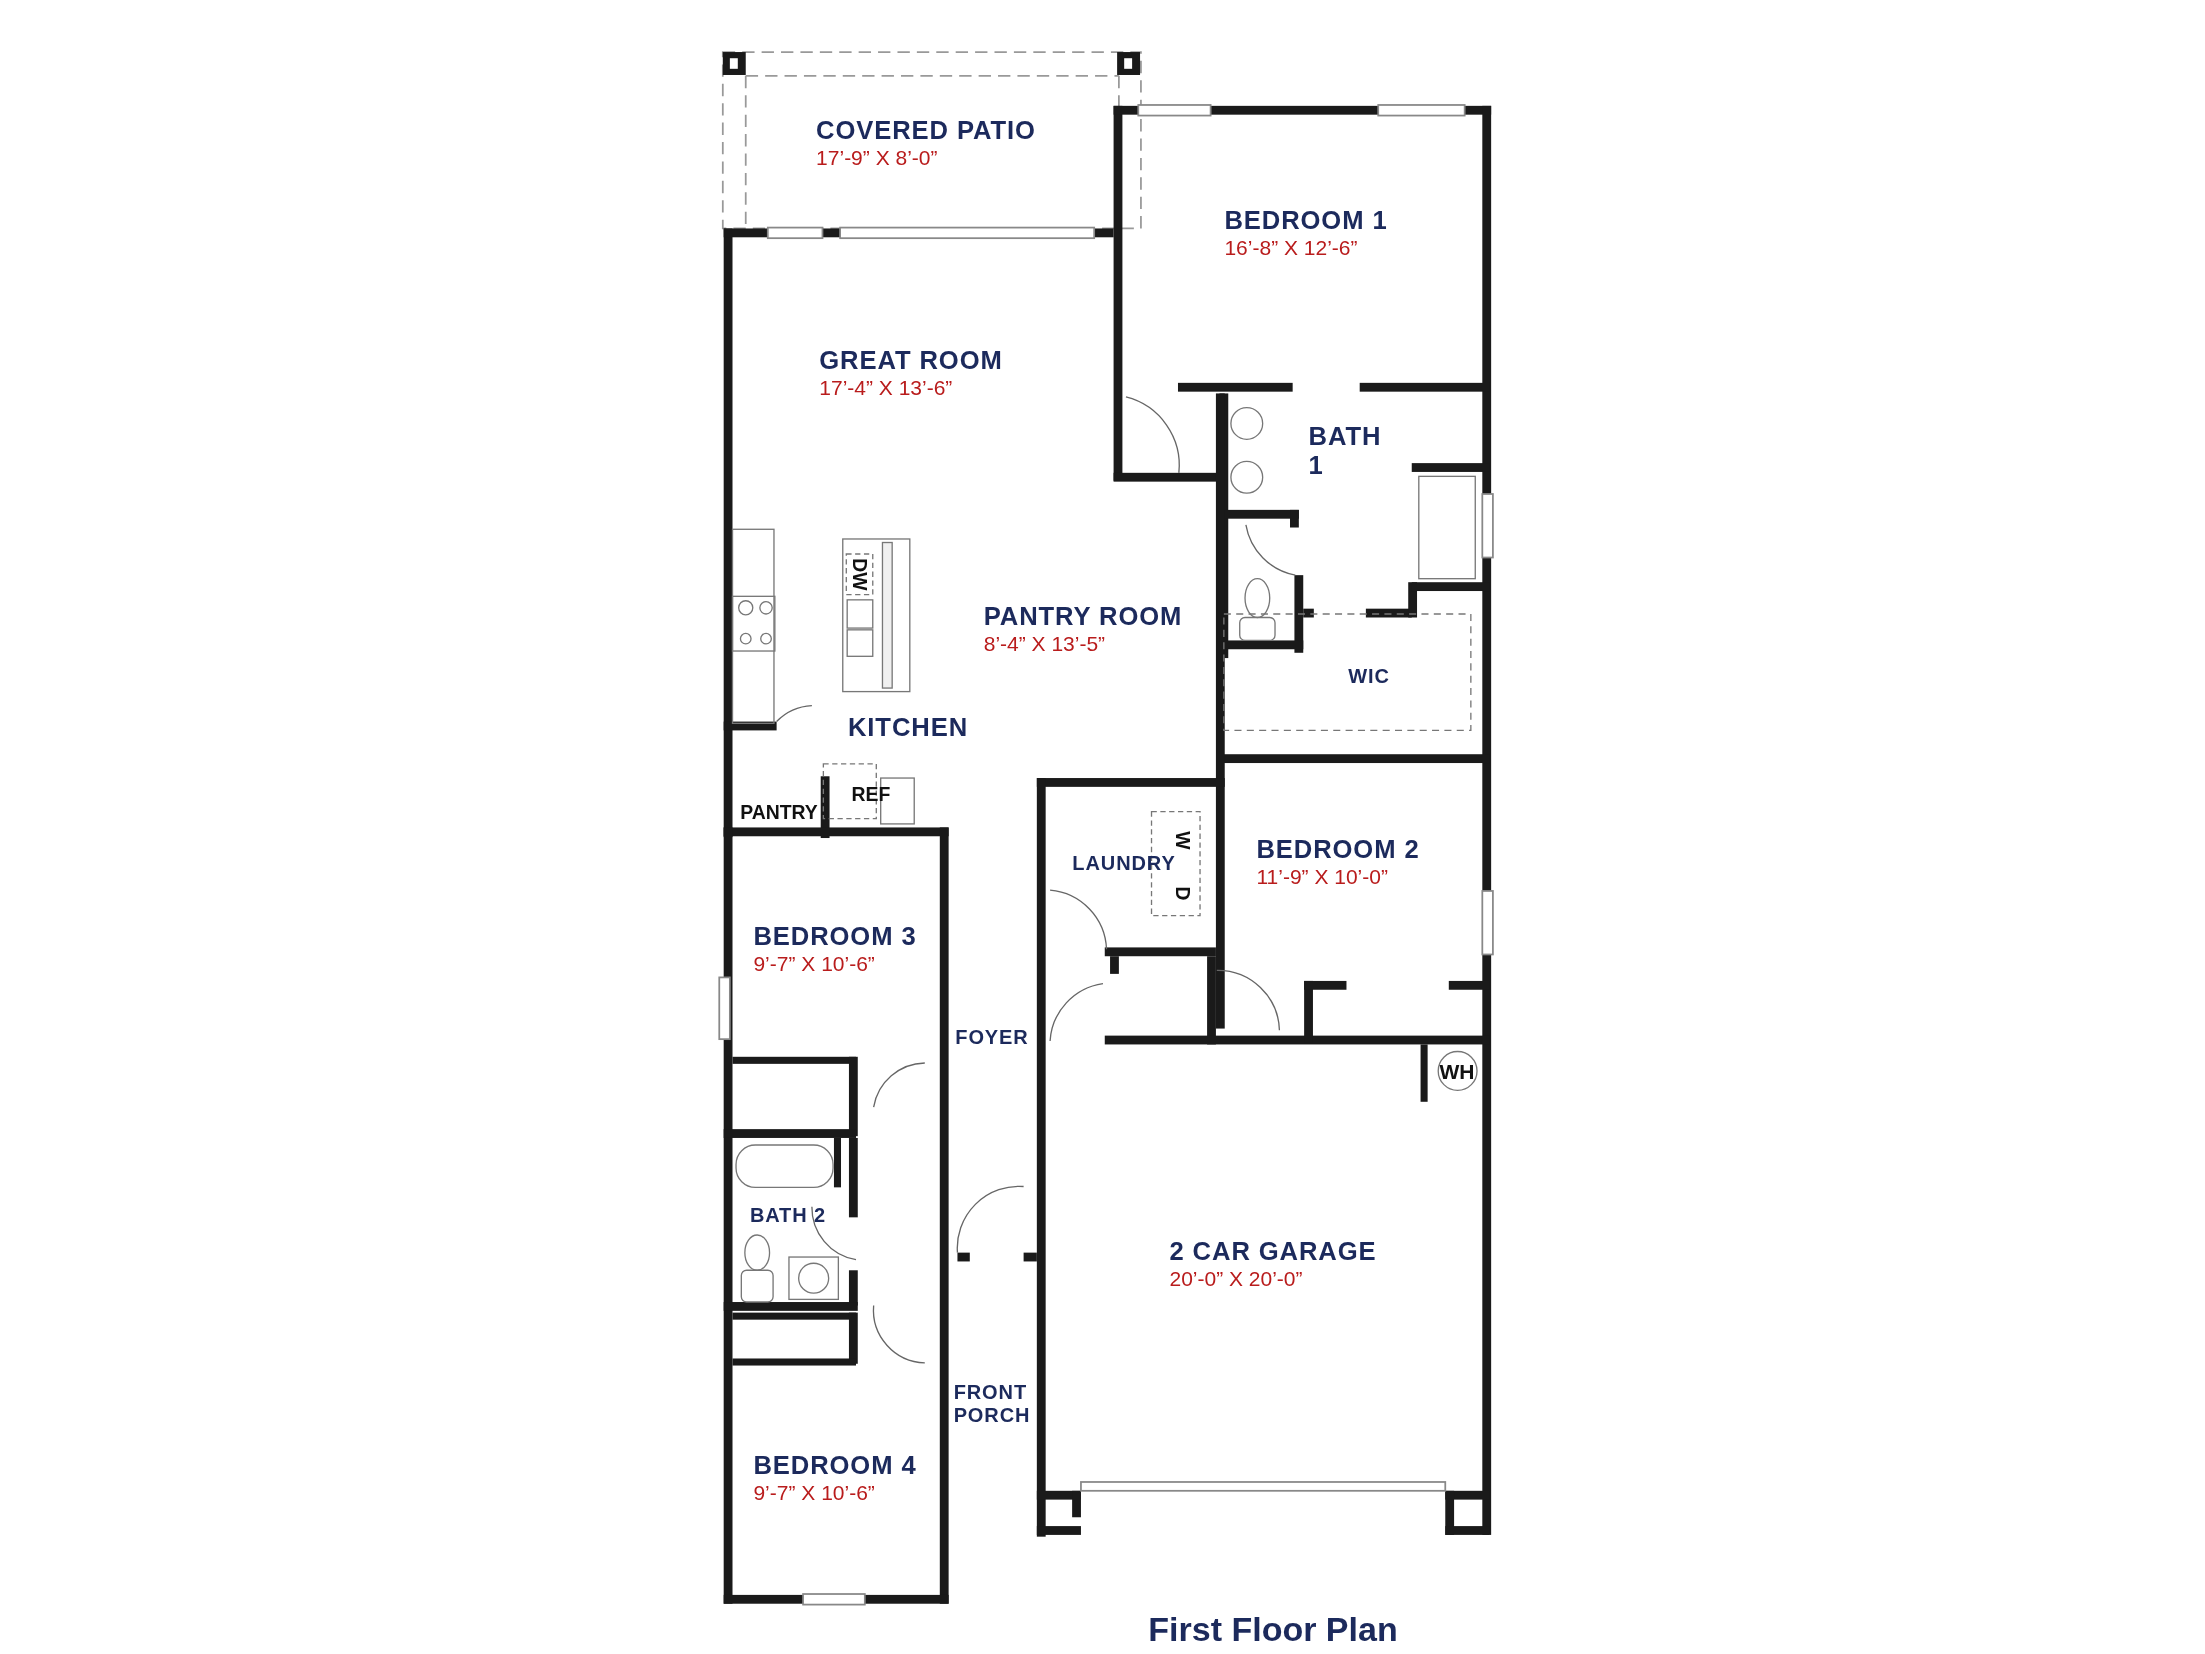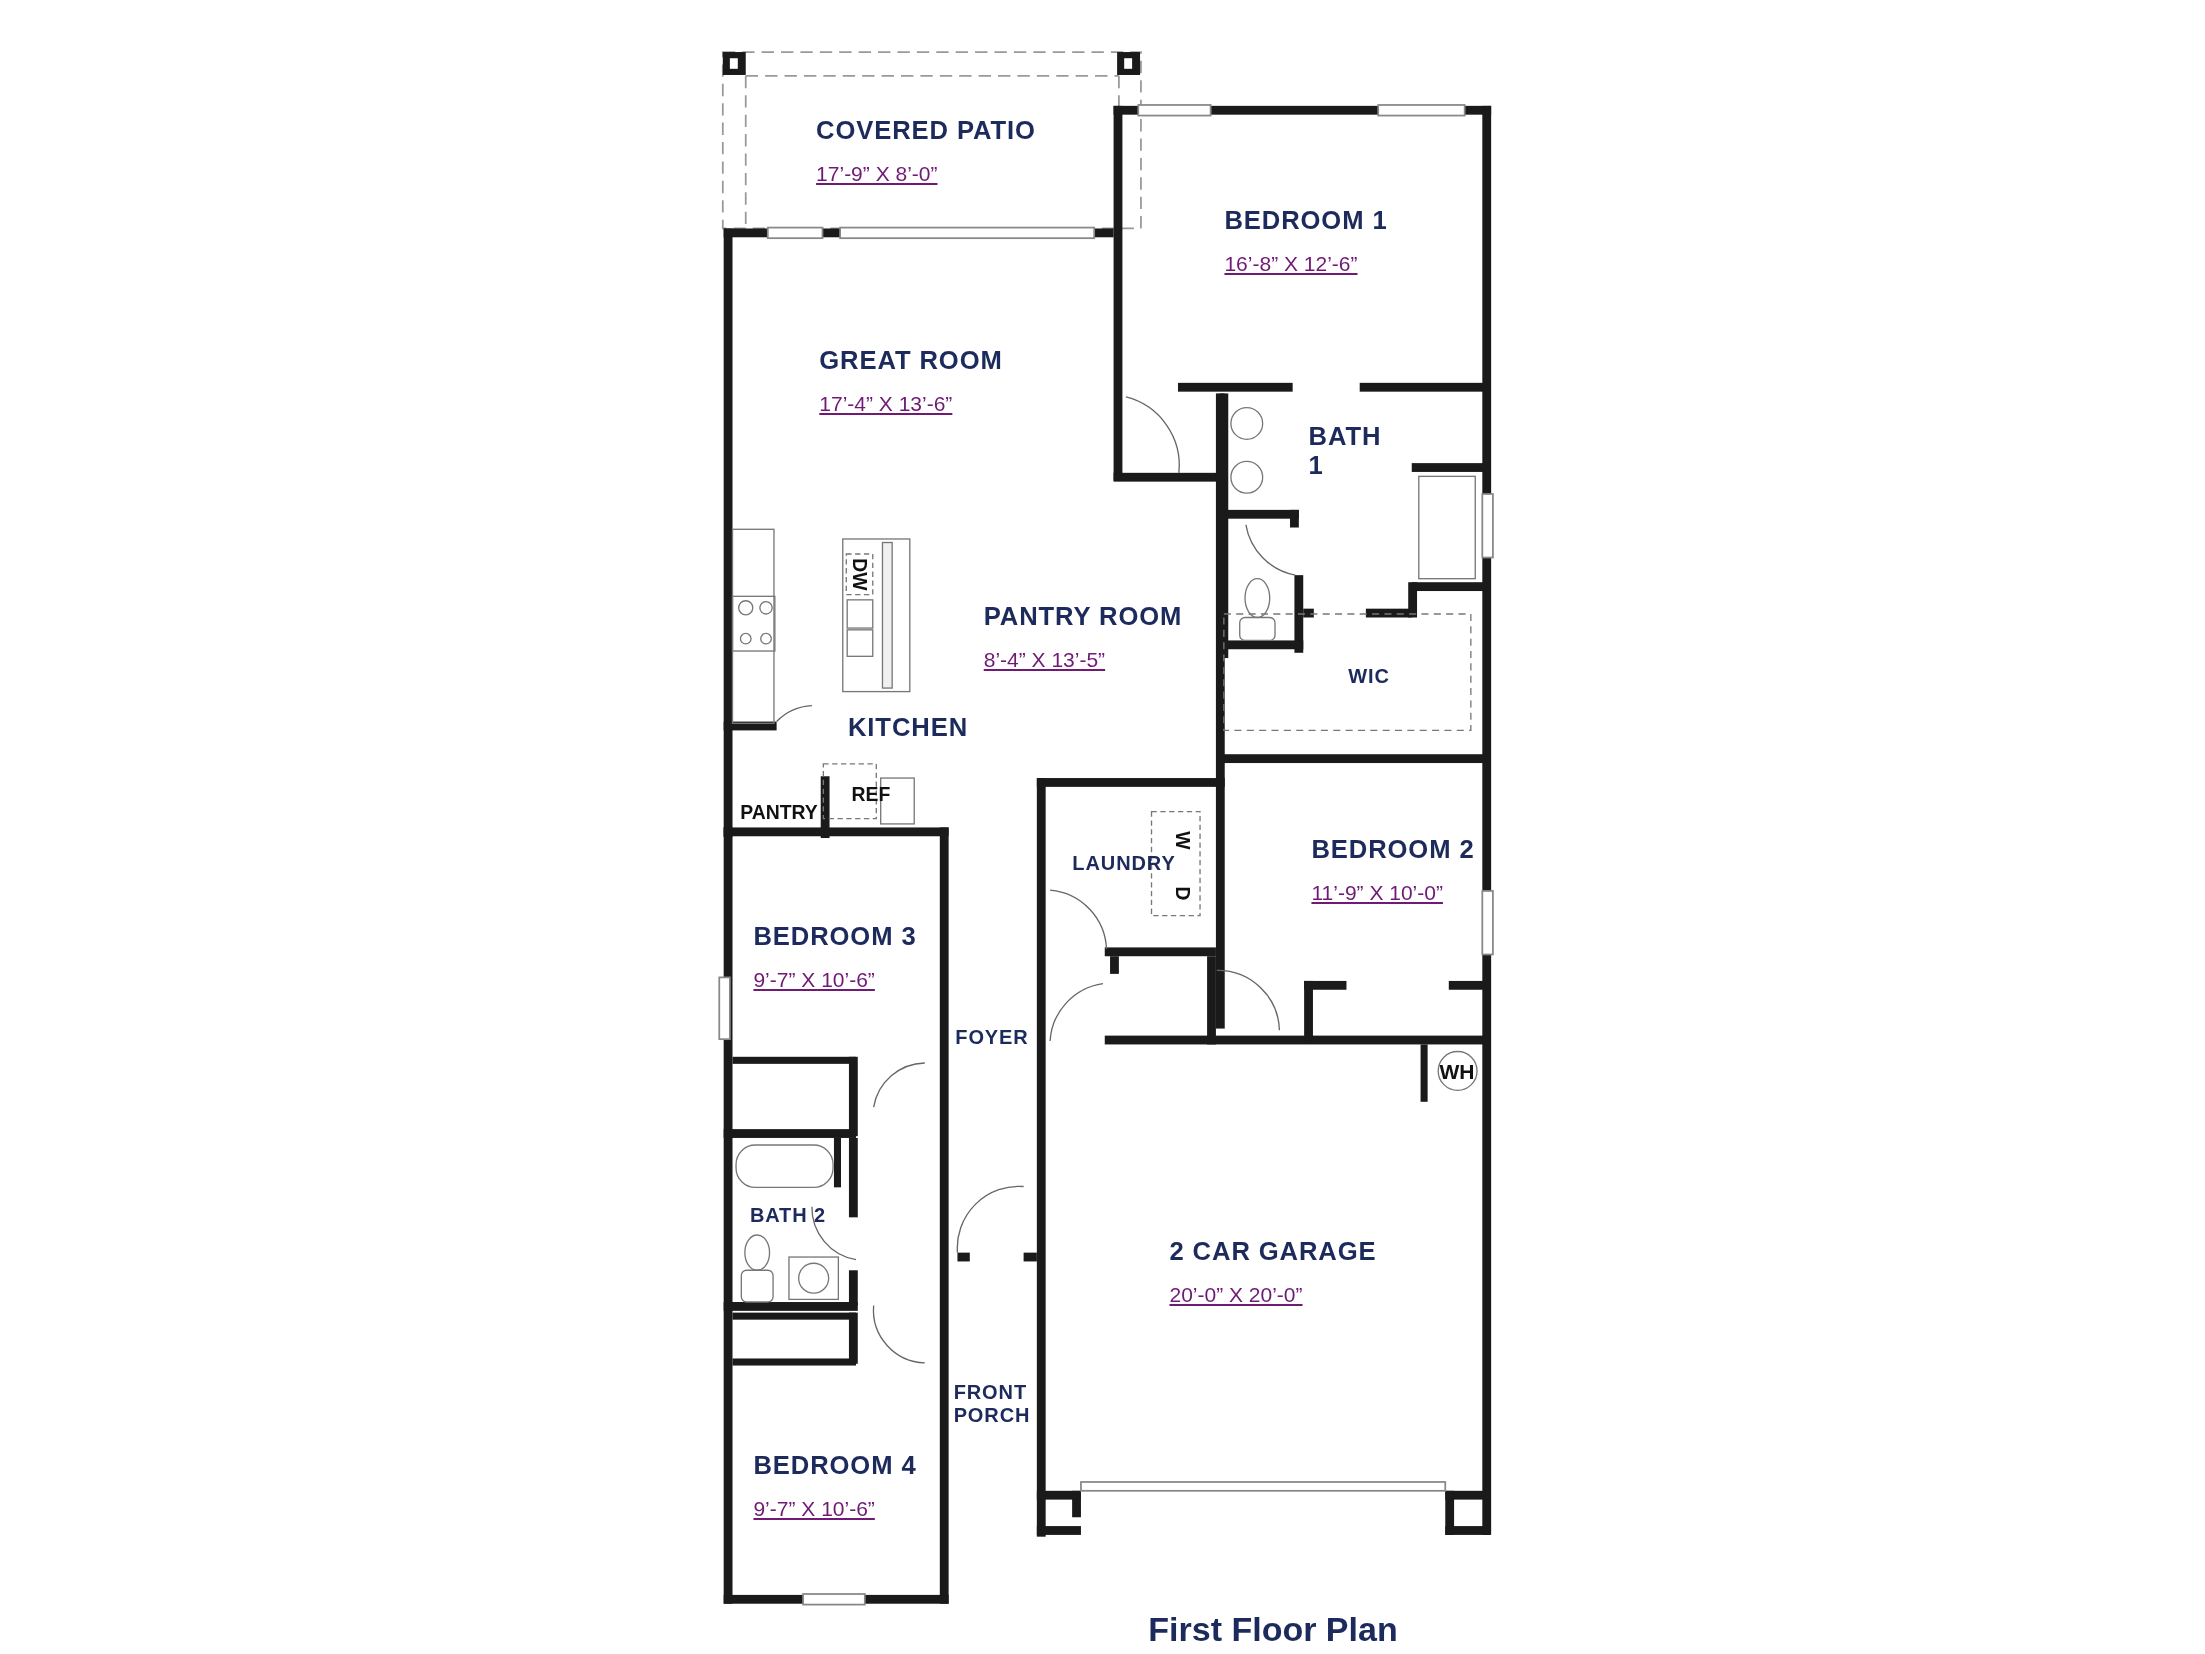--- a/index.html
+++ b/index.html
@@ -1,20 +1,20 @@
 <!DOCTYPE html>
 <html style="font-size:14px"><head>
 <meta charset="utf-8">
 <style>
   html,body{margin:0;padding:0;background:#ffffff;}
   body{width:2206px;height:1654px;position:relative;overflow:hidden;font-family:"Liberation Sans",sans-serif;}
   #plan{position:absolute;left:0;top:0;width:2206px;height:1654px;}
   .label{position:absolute;color:#1c2a5c;font-family:"Liberation Sans",sans-serif;font-weight:700;letter-spacing:0.9px;transform:translateX(-50%);white-space:nowrap;line-height:1.15;}
   .label .name{display:block;font-size:25.6px;}
-  .label .dim{display:block;font-size:21px;font-weight:400;color:#701a75;letter-spacing:0;margin-top:17px;text-decoration:underline;}
+  .label .dim{display:block;font-size:21px;font-weight:400;color:#b91c1c;letter-spacing:0;margin-top:1px;}
   .label.small .name{font-size:20px;}
   .fixture-label{position:absolute;font-family:"Liberation Sans",sans-serif;font-weight:700;color:#111;font-size:19.4px;transform:translateX(-50%);white-space:nowrap;}
   .rot{transform:translateX(-50%) rotate(90deg);}
   #title{position:absolute;left:1273px;top:1610px;transform:translateX(-50%);color:#1c2a5c;font-family:"Liberation Sans",sans-serif;font-weight:700;font-size:34px;white-space:nowrap;}
 </style>
 </head>
 <body>
 
 <svg id="plan" viewBox="0 0 2500 1875" xmlns="http://www.w3.org/2000/svg">
   <g fill="none" stroke="#999" stroke-width="2" stroke-dasharray="14 8">
@@ -195,21 +195,21 @@
 <div class="label small" style="left:1369px;top:665px;">
   <span class="name">WIC</span>
 </div>
 <div class="label" style="left:908px;top:713px;">
   <span class="name">KITCHEN</span>
 </div>
 <div class="fixture-label" style="left:779px;top:801px;text-align:right;">PANTRY</div>
 <div class="label small" style="left:1124px;top:852px;">
   <span class="name">LAUNDRY</span>
 </div>
-<div class="label" style="left:1393px;top:835px;">
+<div class="label" style="left:1338px;top:835px;">
   <span class="name">BEDROOM 2</span>
   <span class="dim">11’-9” X 10’-0”</span>
 </div>
 <div class="label" style="left:835px;top:922px;">
   <span class="name">BEDROOM 3</span>
   <span class="dim">9’-7” X 10’-6”</span>
 </div>
 <div class="label small" style="left:992px;top:1026px;">
   <span class="name">FOYER</span>
 </div>

